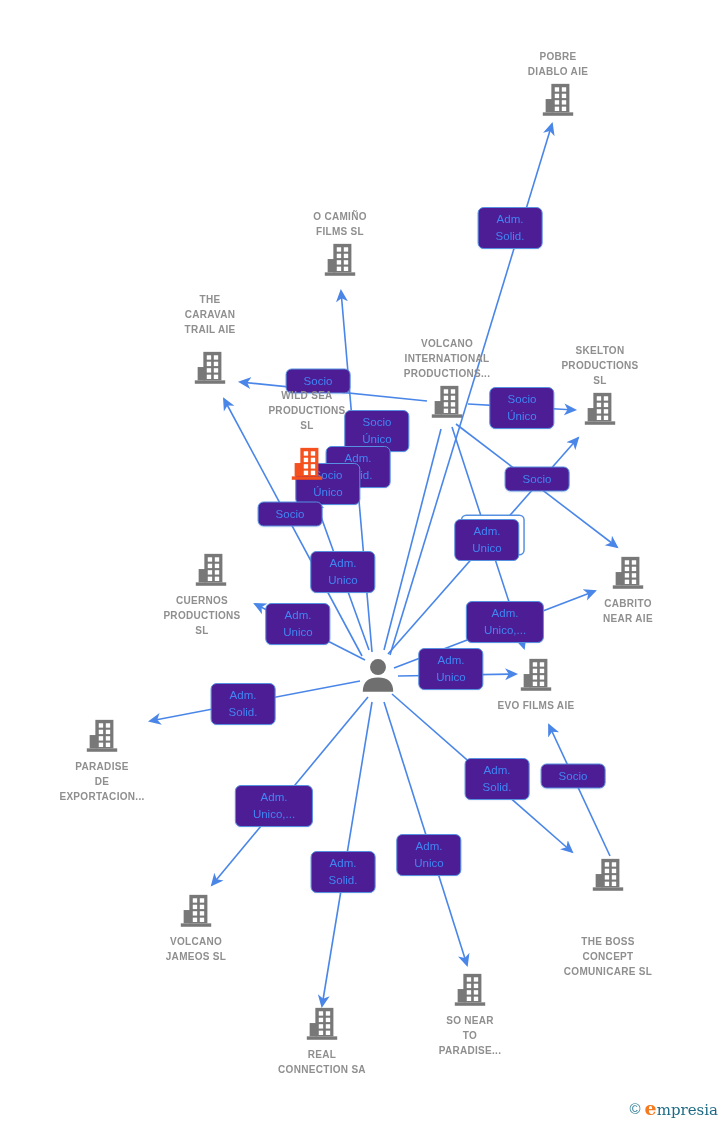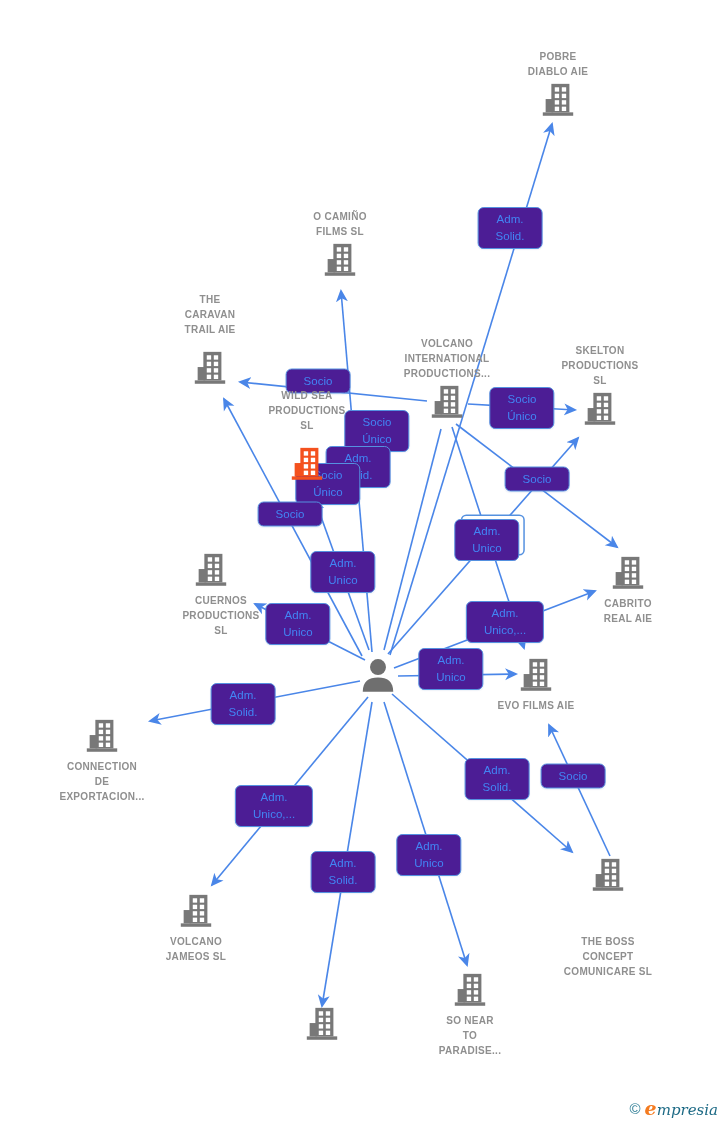--- a/index.html
+++ b/index.html
@@ -36,21 +36,21 @@
   .edge-label.stacked{
     box-shadow:6px -5px 0 -2px #ffffff, 6px -5px 0 -0.5px #5591e0;
   }
   .watermark{
     position:absolute;right:10px;bottom:6px;
     font-size:15px;
     display:flex;align-items:center;gap:4px;
     cursor:pointer;pointer-events:auto;
   }
   .watermark .copy{color:#2e7d95;font-size:15px;}
-  .watermark .brand{font-family:"DejaVu Serif", serif;font-style:italic;}
+  .watermark .brand{font-family:"DejaVu Serif", serif;}
   .watermark .brand-e{color:#f47b20;font-size:19px;font-weight:700;}
   .watermark .brand-rest{color:#1d6a85;font-size:15px;}
 </style>
 </head>
 <body>
 
 <div class="canvas">
   <svg id="edge-layer" width="728" height="1125" viewBox="0 0 728 1125">
     <defs>
       <marker id="ah" viewBox="0 0 10 10" refX="8" refY="5" markerWidth="8.5" markerHeight="8.5" orient="auto-start-reverse">
@@ -294,21 +294,21 @@
             <rect x="16.6" y="6.6" width="4.6" height="4.6"></rect>
             <rect x="24" y="6.6" width="4.6" height="4.6"></rect>
             <rect x="16.6" y="13.4" width="4.6" height="4.6"></rect>
             <rect x="24" y="13.4" width="4.6" height="4.6"></rect>
             <rect x="16.6" y="20.2" width="4.6" height="4.6"></rect>
             <rect x="24" y="20.2" width="4.6" height="4.6"></rect>
             <rect x="16.6" y="27" width="4.6" height="4.6"></rect>
             <rect x="24" y="27" width="4.6" height="4.6"></rect>
           </g>
         </svg></div>
-      <div class="node-name" style="left: 221px; top: 593px; text-align: center;">
+      <div class="node-name" style="left: 202px; top: 593px; text-align: center;">
         <div>CUERNOS</div>
         <div>PRODUCTIONS</div>
         <div>SL</div>
       </div>
       <div class="node-icon" style="left: 628px; top: 575px;"><svg viewBox="0 0 40 40" width="38" height="38">
           <g fill="#787878">
             <rect x="4" y="33" width="32" height="3.6"></rect>
             <rect x="7" y="19" width="8" height="14"></rect>
             <rect x="13" y="3" width="19" height="30"></rect>
           </g>
@@ -318,21 +318,21 @@
             <rect x="16.6" y="13.4" width="4.6" height="4.6"></rect>
             <rect x="24" y="13.4" width="4.6" height="4.6"></rect>
             <rect x="16.6" y="20.2" width="4.6" height="4.6"></rect>
             <rect x="24" y="20.2" width="4.6" height="4.6"></rect>
             <rect x="16.6" y="27" width="4.6" height="4.6"></rect>
             <rect x="24" y="27" width="4.6" height="4.6"></rect>
           </g>
         </svg></div>
       <div class="node-name" style="left: 628px; top: 596px;">
         <div>CABRITO</div>
-        <div>REAL AIE</div>
+        <div>NEAR AIE</div>
       </div>
       <div class="node-icon" style="left: 378px; top: 678px;"><svg viewBox="0 0 40 40" width="42" height="42">
           <g fill="#6f6f6f">
             <circle cx="20" cy="11.5" r="7.6"></circle>
             <path d="M5.5,35 C5.5,25.5 11,21.5 20,21.5 C29,21.5 34.5,25.5 34.5,35 Z"></path>
           </g>
         </svg></div>
       <div class="node-icon" style="left: 536px; top: 677px;"><svg viewBox="0 0 40 40" width="38" height="38">
           <g fill="#787878">
             <rect x="4" y="33" width="32" height="3.6"></rect>
@@ -364,21 +364,21 @@
             <rect x="24" y="6.6" width="4.6" height="4.6"></rect>
             <rect x="16.6" y="13.4" width="4.6" height="4.6"></rect>
             <rect x="24" y="13.4" width="4.6" height="4.6"></rect>
             <rect x="16.6" y="20.2" width="4.6" height="4.6"></rect>
             <rect x="24" y="20.2" width="4.6" height="4.6"></rect>
             <rect x="16.6" y="27" width="4.6" height="4.6"></rect>
             <rect x="24" y="27" width="4.6" height="4.6"></rect>
           </g>
         </svg></div>
       <div class="node-name" style="left: 102px; top: 759px;">
-        <div>CONNECTION</div>
+        <div>PARADISE</div>
         <div>DE</div>
         <div>EXPORTACION...</div>
       </div>
       <div class="node-icon" style="left: 196px; top: 913px;"><svg viewBox="0 0 40 40" width="38" height="38">
           <g fill="#787878">
             <rect x="4" y="33" width="32" height="3.6"></rect>
             <rect x="7" y="19" width="8" height="14"></rect>
             <rect x="13" y="3" width="19" height="30"></rect>
           </g>
           <g fill="#ffffff">
@@ -406,20 +406,24 @@
             <rect x="16.6" y="6.6" width="4.6" height="4.6"></rect>
             <rect x="24" y="6.6" width="4.6" height="4.6"></rect>
             <rect x="16.6" y="13.4" width="4.6" height="4.6"></rect>
             <rect x="24" y="13.4" width="4.6" height="4.6"></rect>
             <rect x="16.6" y="20.2" width="4.6" height="4.6"></rect>
             <rect x="24" y="20.2" width="4.6" height="4.6"></rect>
             <rect x="16.6" y="27" width="4.6" height="4.6"></rect>
             <rect x="24" y="27" width="4.6" height="4.6"></rect>
           </g>
         </svg></div>
+      <div class="node-name" style="left: 322px; top: 1047px;">
+        <div>REAL</div>
+        <div>CONNECTION SA</div>
+      </div>
       <div class="node-icon" style="left: 470px; top: 992px;"><svg viewBox="0 0 40 40" width="38" height="38">
           <g fill="#787878">
             <rect x="4" y="33" width="32" height="3.6"></rect>
             <rect x="7" y="19" width="8" height="14"></rect>
             <rect x="13" y="3" width="19" height="30"></rect>
           </g>
           <g fill="#ffffff">
             <rect x="16.6" y="6.6" width="4.6" height="4.6"></rect>
             <rect x="24" y="6.6" width="4.6" height="4.6"></rect>
             <rect x="16.6" y="13.4" width="4.6" height="4.6"></rect>

